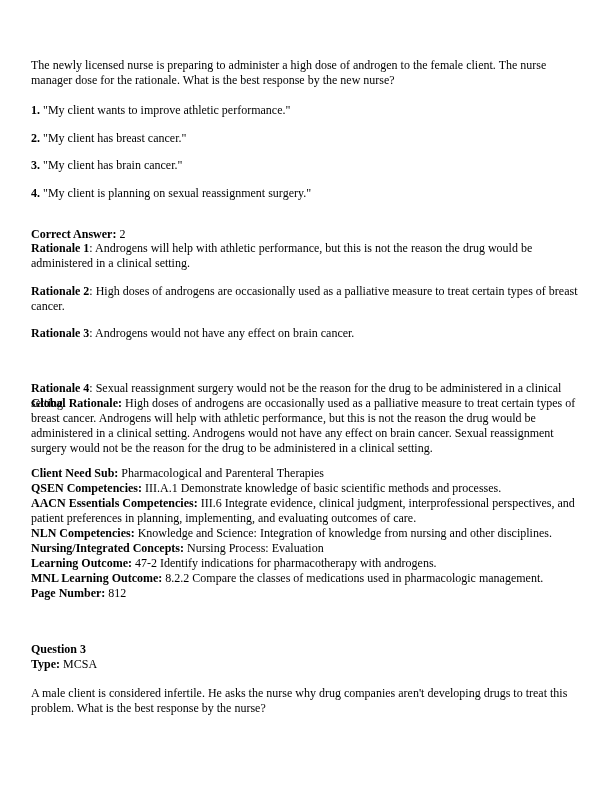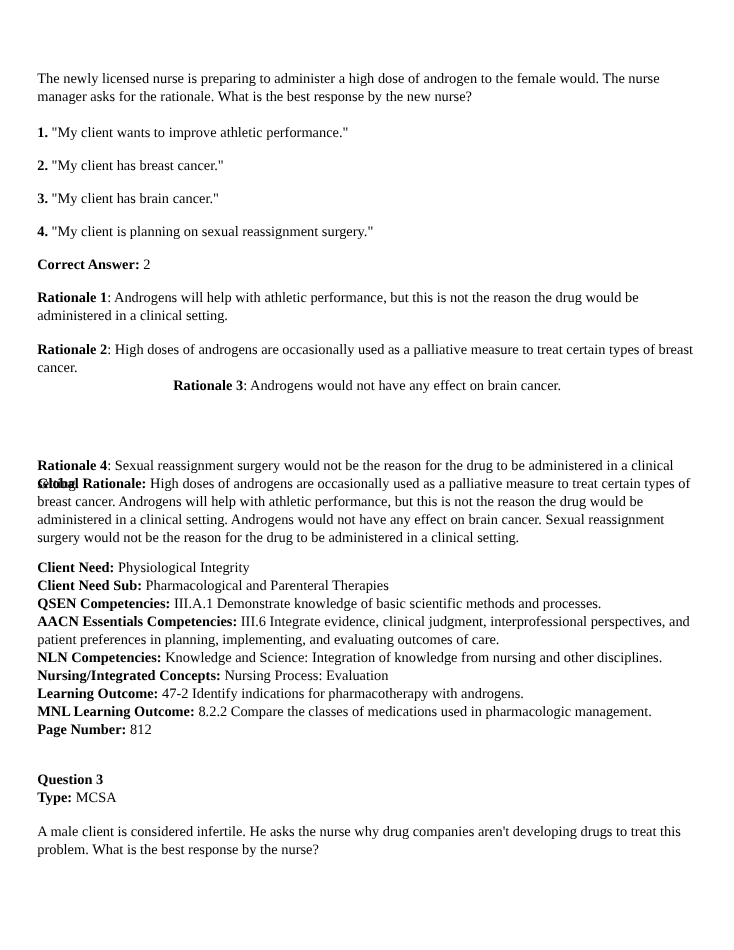--- a/index.html
+++ b/index.html
@@ -9,38 +9,37 @@
   }
   p { margin: 0; line-height: 15px; }
   .blk { position: absolute; left: 31px; width: 550px; line-height: 15px; }
   b { font-weight: bold; }
 </style>
 </head>
 <body>
 
 <div>
 
-  <p class="blk" style="top:58px;">The newly licensed nurse is preparing to administer a high dose of androgen to the female would. The nurse manager asks for the rationale. What is the best response by the new nurse?</p>
+  <p class="blk" style="top:58px;">The newly licensed nurse is preparing to administer a high dose of androgen to the female client. The nurse manager dose for the rationale. What is the best response by the new nurse?</p>
 
   <p class="blk" style="top:103px;"><b>1.</b> <span>"My client wants to improve athletic performance."</span></p>
   <p class="blk" style="top:131px;"><b>2.</b> <span>"My client has breast cancer."</span></p>
   <p class="blk" style="top:158px;"><b>3.</b> <span>"My client has brain cancer."</span></p>
   <p class="blk" style="top:186px;"><b>4.</b> <span>"My client is planning on sexual reassignment surgery."</span></p>
 
-  <p class="blk" style="top:213px;"><b>Correct Answer:</b> <span>2</span></p>
+  <p class="blk" style="top:227px;"><b>Correct Answer:</b> <span>2</span></p>
 
   <p class="blk" style="top:241px;"><b>Rationale 1</b><span>: Androgens will help with athletic performance, but this is not the reason the drug would be administered in a clinical setting.</span></p>
   <p class="blk" style="top:284px;"><b>Rationale 2</b><span>: High doses of androgens are occasionally used as a palliative measure to treat certain types of breast cancer.</span></p>
-  <p class="blk" style="top:314px;text-align:center;"><b>Rationale 3</b><span>: Androgens would not have any effect on brain cancer.</span></p>
+  <p class="blk" style="top:326px;"><b>Rationale 3</b><span>: Androgens would not have any effect on brain cancer.</span></p>
   <p class="blk" style="top:353px;margin-top:28px;"><b>Rationale 4</b><span>: Sexual reassignment surgery would not be the reason for the drug to be administered in a clinical setting.</span></p>
 
   <p class="blk" style="top:396px;"><b>Global Rationale:</b> <span>High doses of androgens are occasionally used as a palliative measure to treat certain types of breast cancer. Androgens will help with athletic performance, but this is not the reason the drug would be administered in a clinical setting. Androgens would not have any effect on brain cancer. Sexual reassignment surgery would not be the reason for the drug to be administered in a clinical setting.</span></p>
 
   <div class="blk" style="top:466px;">
-    <p><b>Client Need:</b> <span>Physiological Integrity</span></p>
     <p><b>Client Need Sub:</b> <span>Pharmacological and Parenteral Therapies</span></p>
     <p><b>QSEN Competencies:</b> <span>III.A.1 Demonstrate knowledge of basic scientific methods and processes.</span></p>
     <p><b>AACN Essentials Competencies:</b> <span>III.6 Integrate evidence, clinical judgment, interprofessional perspectives, and patient preferences in planning, implementing, and evaluating outcomes of care.</span></p>
     <p><b>NLN Competencies:</b> <span>Knowledge and Science: Integration of knowledge from nursing and other disciplines.</span></p>
     <p><b>Nursing/Integrated Concepts:</b> <span>Nursing Process: Evaluation</span></p>
     <p><b>Learning Outcome:</b> <span>47-2 Identify indications for pharmacotherapy with androgens.</span></p>
     <p><b>MNL Learning Outcome:</b> <span>8.2.2 Compare the classes of medications used in pharmacologic management.</span></p>
     <p><b>Page Number:</b> <span>812</span></p>
   </div>
 

